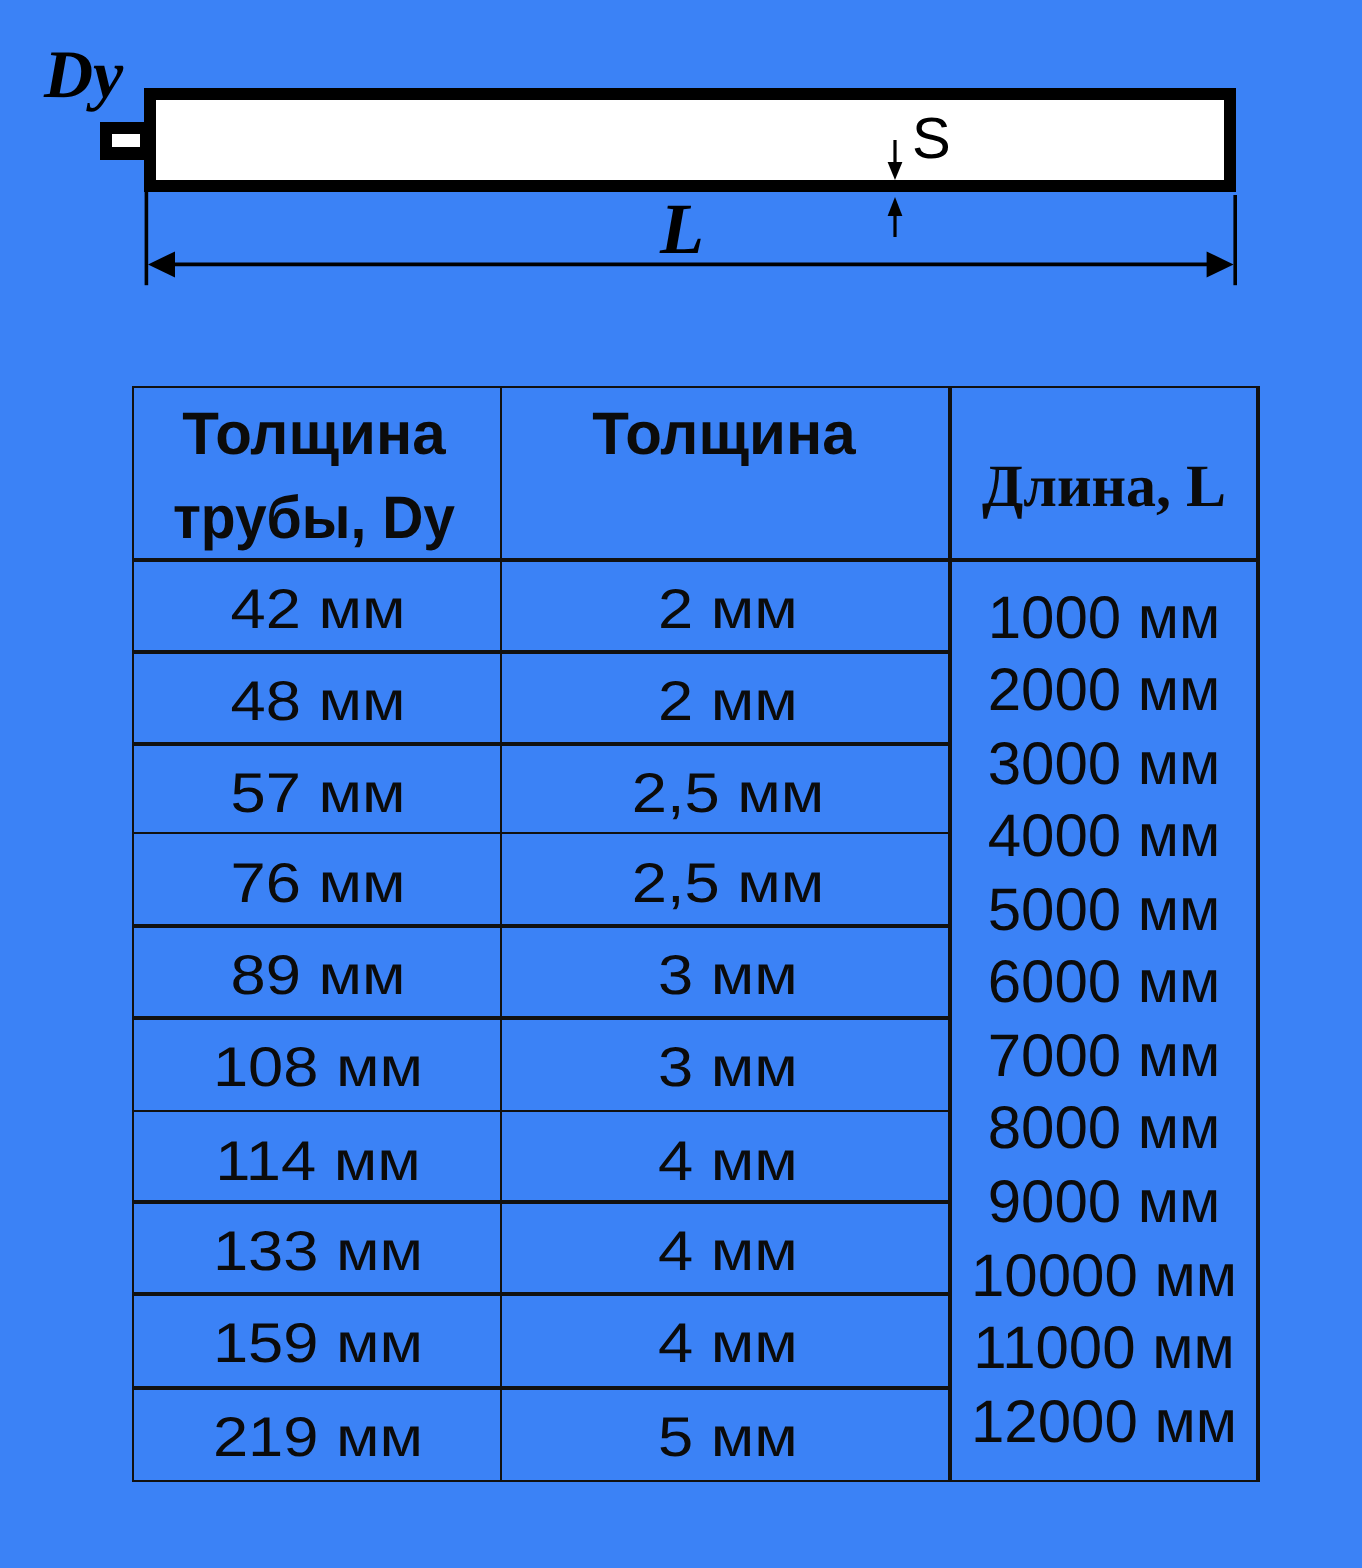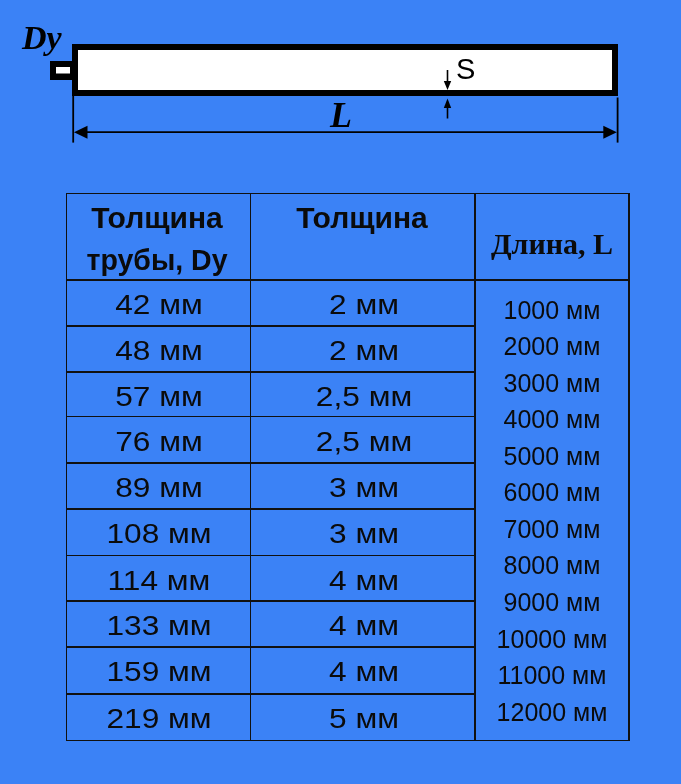--- a/index.html
+++ b/index.html
@@ -113,17 +113,17 @@
   <div class="cell" style="left:251.7px;top:510.25px;width:224px;">3 мм</div>
 
   <div class="cell" style="left:251.7px;top:556.75px;width:224px;">4 мм</div>
 
   <div class="cell" style="left:251.7px;top:602.25px;width:224px;">4 мм</div>
 
   <div class="cell" style="left:251.7px;top:648.25px;width:224px;">4 мм</div>
 
   <div class="cell" style="left:251.7px;top:695.25px;width:224px;">5 мм</div>
 
-  <div class="abs" style="left:475px;top:291.6px;width:154px;font-size:25px;line-height:36.55px;text-align:center;color:#0b0b0b;">
+  <div class="abs" style="left:475px;top:291.6px;width:154px;font-size:30px;line-height:36.55px;text-align:center;color:#0b0b0b;">
     1000 мм<br>2000 мм<br>3000 мм<br>4000 мм<br>5000 мм<br>6000 мм<br>7000 мм<br>8000 мм<br>9000 мм<br>10000 мм<br>11000 мм<br>12000 мм
   </div>
 
 </div>
 
 </body></html>

